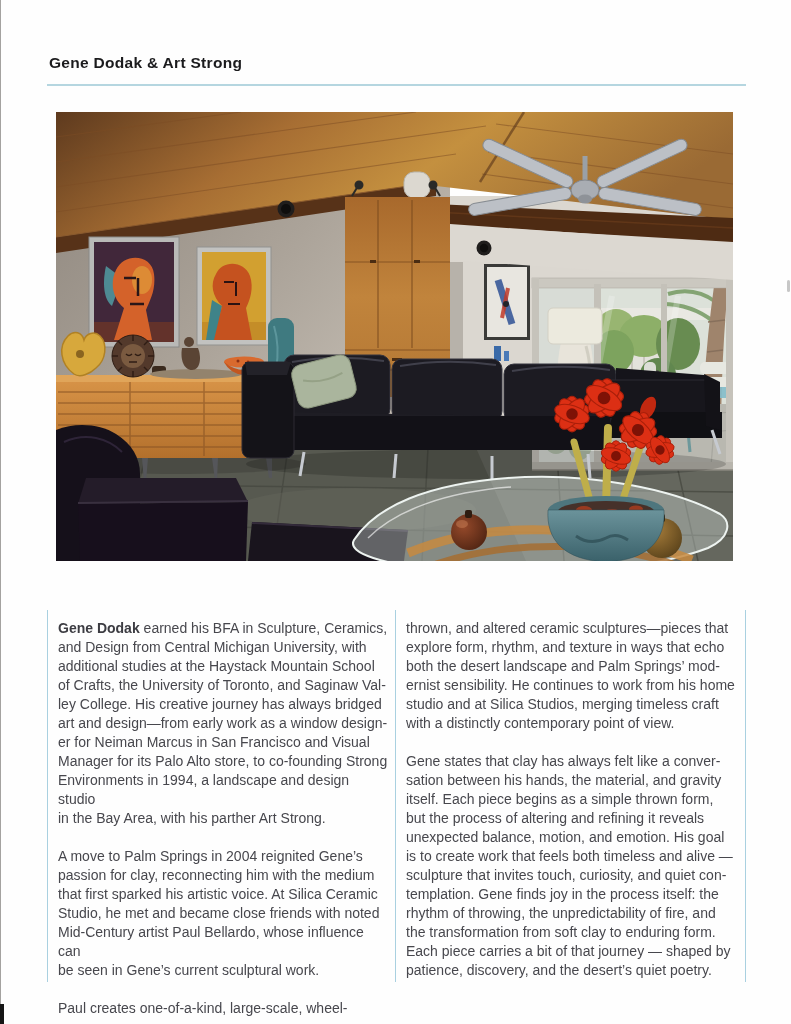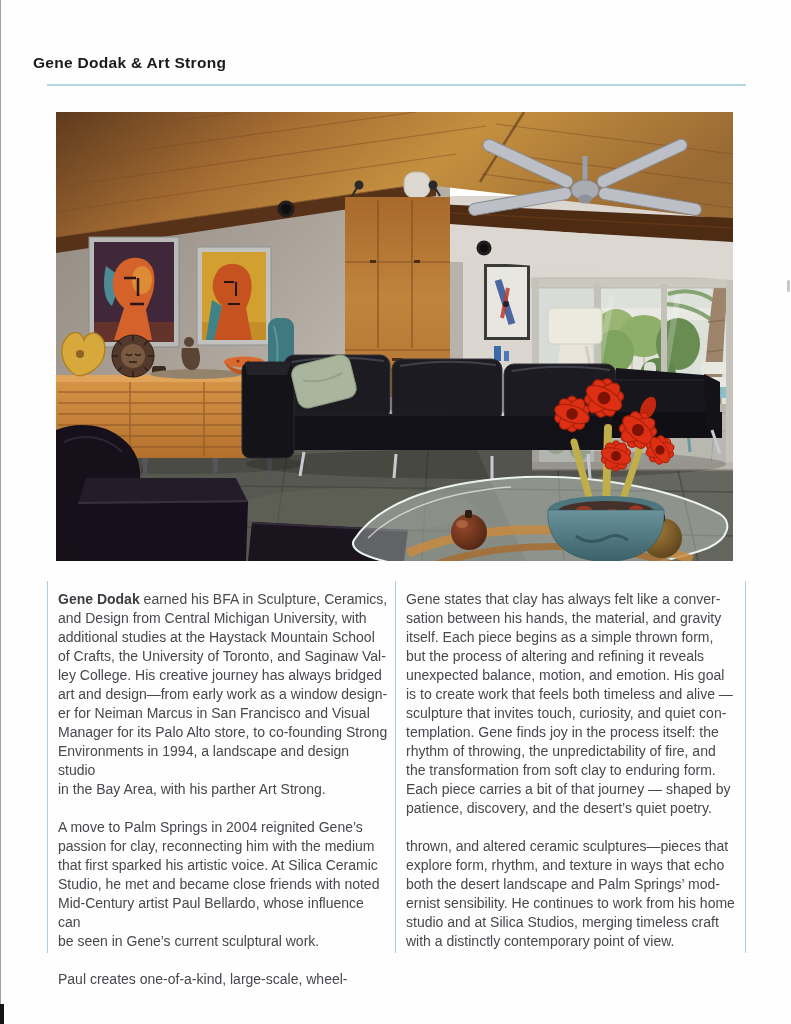--- a/index.html
+++ b/index.html
@@ -3,28 +3,28 @@
 <meta charset="utf-8">
 <style>
   html,body{margin:0;padding:0;background:#ffffff;}
   .page{position:relative;width:791px;height:1024px;background:#fefefe;overflow:hidden;
         font-family:"Liberation Sans",sans-serif;}
   
   .edge-line{position:absolute;left:0;top:0;width:1px;height:1024px;background:#4a4641;opacity:.5;}
   .corner-mark{position:absolute;left:0;top:1004px;width:4px;height:20px;background:#151515;}
   .side-mark{position:absolute;left:787px;top:280px;width:3px;height:12px;background:#b9b9b9;border-radius:2px;opacity:.8;}
 
-  h1.title{position:absolute;left:33px;top:54px;margin:0;font-size:15.5px;font-weight:700;
+  h1.title{position:absolute;left:49px;top:54px;margin:0;font-size:15.5px;font-weight:700;
            color:#1b1b1d;letter-spacing:.3px;}
   .rule{position:absolute;left:47px;top:84px;width:699px;height:2px;background:#b5d6e0;}
 
   figure.photo{position:absolute;left:56px;top:112px;width:677px;height:449px;margin:0;overflow:hidden;}
   figure.photo svg{display:block;}
 
-  .article{position:absolute;left:47px;top:581px;width:729px;height:372px;}
+  .article{position:absolute;left:47px;top:610px;width:729px;height:372px;}
   .divider{position:absolute;top:0;width:1px;height:372px;background:#a9d0e0;}
   .d-left{left:0;} .d-mid{left:348px;} .d-right{left:698px;}
   .col{position:absolute;top:9px;font-size:14px;line-height:19px;color:#47474d;}
   .col1{left:11px;width:331px;}
   .col2{left:359px;width:333px;}
   .col p{margin:0 0 19px 0;white-space:pre-line;}
   .col p strong{font-weight:700;color:#3c3c42;}
 </style>
 </head>
 <body>
@@ -457,33 +457,33 @@
       <p>A move to Palm Springs in 2004 reignited Gene’s
 passion for clay, reconnecting him with the medium
 that first sparked his artistic voice. At Silica Ceramic
 Studio, he met and became close friends with noted
 Mid-Century artist Paul Bellardo, whose influence can
 be seen in Gene’s current sculptural work.</p>
       <p>Paul creates one-of-a-kind, large-scale, wheel-</p>
     </div>
 
     <div class="col col2">
+      <p>thrown, and altered ceramic sculptures—pieces that
+explore form, rhythm, and texture in ways that echo
+both the desert landscape and Palm Springs’ mod-
+ernist sensibility. He continues to work from his home
+studio and at Silica Studios, merging timeless craft
+with a distinctly contemporary point of view.</p>
       <p>Gene states that clay has always felt like a conver-
 sation between his hands, the material, and gravity
 itself. Each piece begins as a simple thrown form,
 but the process of altering and refining it reveals
 unexpected balance, motion, and emotion. His goal
 is to create work that feels both timeless and alive —
 sculpture that invites touch, curiosity, and quiet con-
 templation. Gene finds joy in the process itself: the
 rhythm of throwing, the unpredictability of fire, and
 the transformation from soft clay to enduring form.
 Each piece carries a bit of that journey — shaped by
 patience, discovery, and the desert’s quiet poetry.</p>
-      <p>thrown, and altered ceramic sculptures—pieces that
-explore form, rhythm, and texture in ways that echo
-both the desert landscape and Palm Springs’ mod-
-ernist sensibility. He continues to work from his home
-studio and at Silica Studios, merging timeless craft
-with a distinctly contemporary point of view.</p>
     </div>
   </section>
 </div>
 
 </body></html>

